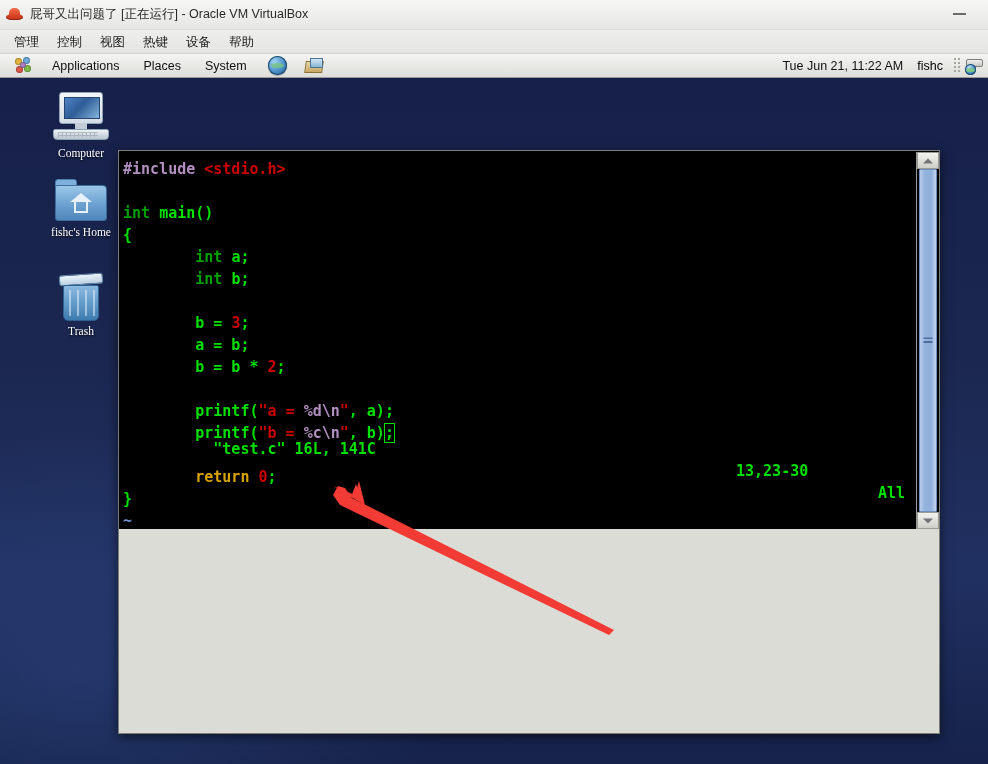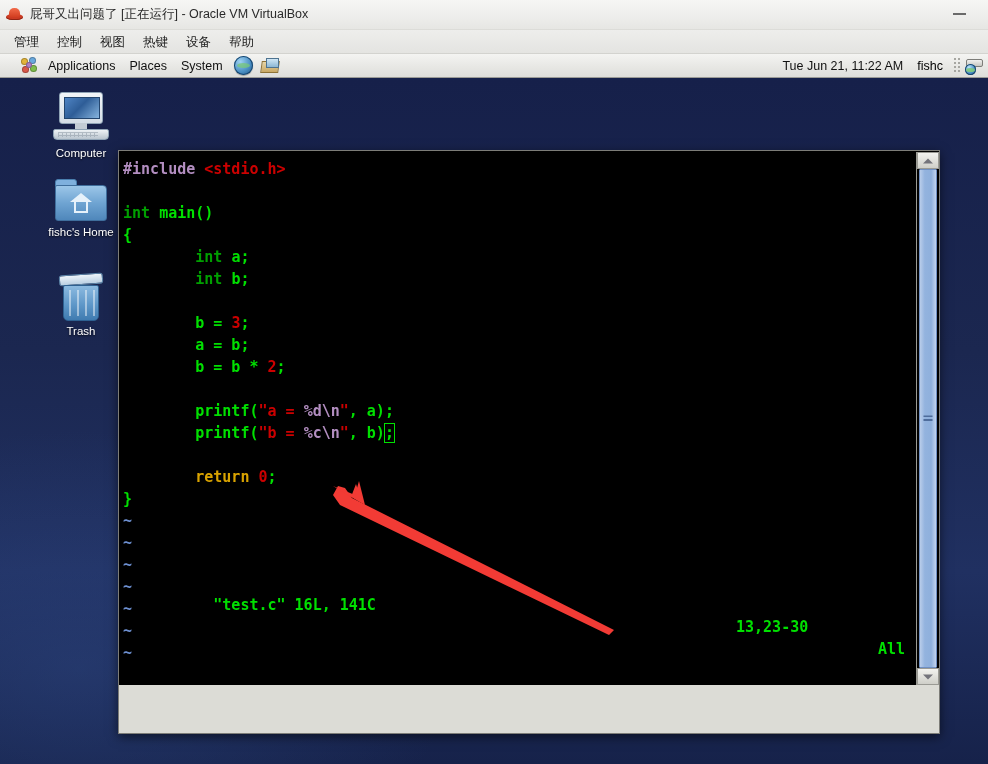--- a/index.html
+++ b/index.html
@@ -50,21 +50,21 @@
     font-size: 12.5px; color: #1d1d1d; padding: 2px 9px; cursor: default;
   }
 
   
   .gnome-panel {
     position: absolute; left: 0; top: 54px; width: 988px; height: 24px;
     background: linear-gradient(to bottom, #f4f4f2 0%, #e9e9e6 48%, #dededa 100%);
     border-bottom: 1px solid #9b9b96;
     display: flex; align-items: center;
   }
-  .gp-left { display: flex; align-items: center; gap: 0; padding-left: 18px; }
+  .gp-left { display: flex; align-items: center; gap: 10px; padding-left: 12px; }
   .gp-item { font-size: 12.5px; color: #111; padding: 1px 7px; cursor: default; white-space: nowrap; }
   .gp-spacer { flex: 1 1 auto; }
   .gp-right { display: flex; align-items: center; padding-right: 2px; gap: 0; }
   .gp-clock { font-size: 12.5px; color: #111; padding: 0 8px; white-space: nowrap; }
   .gp-user { font-size: 12.5px; color: #000; font-weight: normal; padding: 0 6px; white-space: nowrap; }
 
   
   .ico-apps {
     width: 17px; height: 17px; position: relative; margin: 0 3px 0 3px; flex:0 0 auto;
   }
@@ -131,21 +131,21 @@
       radial-gradient(ellipse 520px 330px at 8% 86%, rgba(50,78,140,.40) 0%, rgba(30,48,95,0) 72%),
       linear-gradient(to bottom, #16204a 0%, #1b2750 40%, #203061 72%, #16224a 100%);
     overflow: hidden;
   }
 
   .dicon {
     position: absolute; width: 96px; text-align: center; cursor: default;
   }
   .dicon .lbl {
     display: block; margin-top: 3px; font-size: 11.5px; color: #ffffff;
-    text-shadow: 0 1px 2px rgba(0,0,0,.85); white-space: nowrap;
+    text-shadow: 0 1px 2px rgba(0,0,0,.85); white-space: nowrap; font-family: Liberation Serif, serif;
   }
 
   
   .ic-computer { width: 56px; height: 52px; margin: 0 auto; position: relative; }
   .ic-computer .mon {
     position:absolute; left:6px; top:0; width:44px; height:32px;
     background: linear-gradient(to bottom,#f3f6f9,#d4dde6);
     border:1px solid #8fa3b5; border-radius:3px;
   }
   .ic-computer .scr {
@@ -252,21 +252,21 @@
   .wbtn.close { font-weight: bold; font-size: 14px; }
 
   .term-menubar {
     height: 22px; background: linear-gradient(to bottom,#ededea,#e2e2de);
     border-bottom: 1px solid #b6b6b0;
     display: flex; align-items: center; padding-left: 9px;
   }
   .term-menubar .mi { font-size: 12.5px; color: #1c1c1c; padding: 1px 8px; cursor: default; }
 
   .term-bodywrap {
-    position: relative; height: 534px; background: #000; display: flex;
+    position: relative; height: 378px; background: #000; display: flex;
     border-top: 1px solid #000;
   }
   .term-screen {
     flex: 1 1 auto; background: #000; position: relative; overflow: hidden;
     font-family: "DejaVu Sans Mono", monospace;
     font-size: 15px; line-height: 22px; font-weight: bold;
     padding: 6px 0 0 4px;
     letter-spacing: 0px;
   }
   .tline { white-space: pre; height: 22px; }

